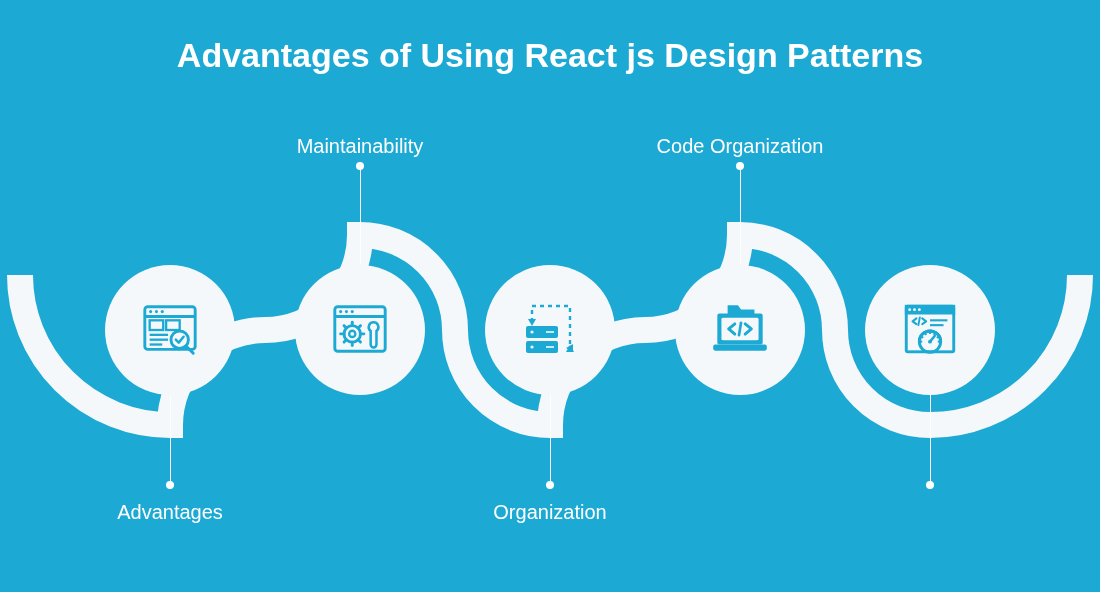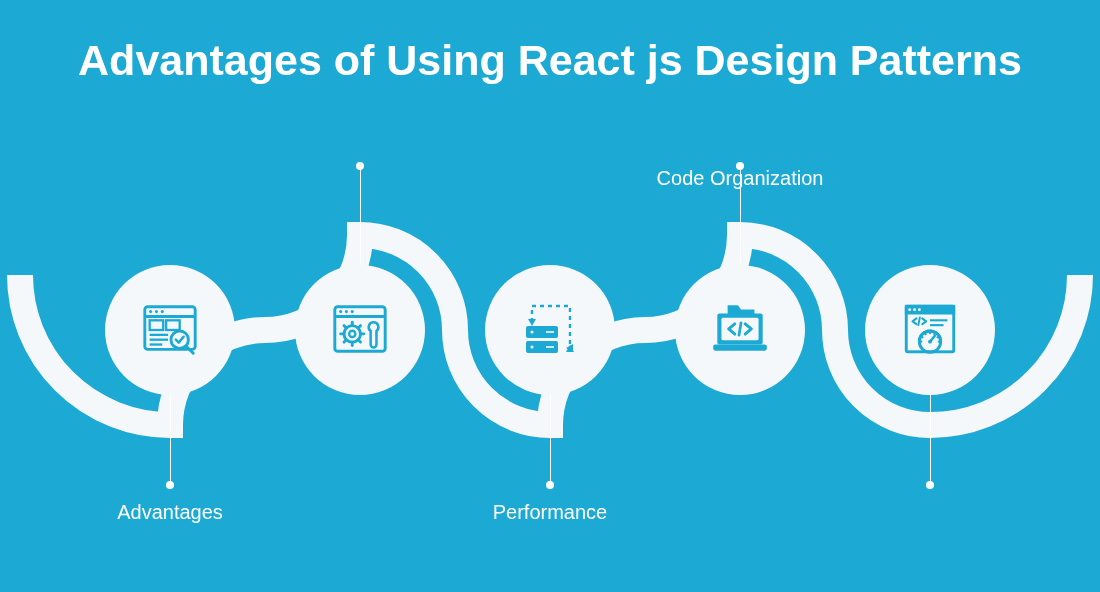--- a/index.html
+++ b/index.html
@@ -11,21 +11,21 @@
     position: relative;
     overflow: hidden;
   }
   .title {
     position: absolute;
     top: 36px;
     left: 0;
     right: 0;
     text-align: center;
     color: #ffffff;
-    font-size: 43px;
+    font-size: 34px;
     font-weight: 600;
   }
   .wave-area {
     position: absolute;
     top: 220px;
     left: 0;
     width: 1100px;
     height: 220px;
   }
   .wave-svg {
@@ -141,55 +141,56 @@
             <line x1="-6.010407640085655" y1="-6.010407640085654" x2="-8.485281374238571" y2="-8.48528137423857" stroke="#1ca9d4" stroke-width="3" stroke-linecap="round"></line>
             <line x1="-1.5614246689128753e-15" y1="-8.5" x2="-2.204364238465236e-15" y2="-12" stroke="#1ca9d4" stroke-width="3" stroke-linecap="round"></line>
             <line x1="6.010407640085653" y1="-6.010407640085655" x2="8.485281374238568" y2="-8.485281374238571" stroke="#1ca9d4" stroke-width="3" stroke-linecap="round"></line>
       </g>
       <path d="M46 24 a5 5 0 0 0 -3 9 l0 14 a3 3 0 0 0 6 0 l0 -14 a5 5 0 0 0 -3 -9 z" fill="none" stroke="#1ca9d4" stroke-width="2.6"></path>
     </svg>
       </span>
     </div>
     <div class="connector" style="left: 360px; top: 166px; height: 99px;"></div>
     <div class="dot" style="left: 360px; top: 166px;"></div>
+    <div class="label" style="left: 240px; width: 240px; top: 134px;">Maintainability</div>
     <div class="node" style="left: 485px; top: 265px;">
       <span>
     <svg width="64" height="64" viewBox="0 0 64 64">
       <rect x="8" y="28" width="32" height="12" rx="2" fill="#1ca9d4"></rect>
       <rect x="8" y="43" width="32" height="12" rx="2" fill="#1ca9d4"></rect>
       <circle cx="14" cy="34" r="1.6" fill="#f5f8fa"></circle>
           <circle cx="14" cy="49" r="1.6" fill="#f5f8fa"></circle>
       <line x1="28" y1="34" x2="36" y2="34" stroke="#f5f8fa" stroke-width="1.6"></line>
       <line x1="28" y1="49" x2="36" y2="49" stroke="#f5f8fa" stroke-width="1.6"></line>
       <path d="M14 24 V8 H52 V50" fill="none" stroke="#1ca9d4" stroke-width="2.4" stroke-dasharray="4 4"></path>
       <path d="M14 28 l-4 -7 h8 z" fill="#1ca9d4"></path>
       <path d="M48 50 l7 -4 v8 z" fill="#1ca9d4" transform="translate(0,0)"></path>
       <path d="M52 50 l-4 7 h8 z" fill="#1ca9d4" transform="translate(0,-3)"></path>
     </svg>
       </span>
     </div>
     <div class="connector" style="left: 550px; top: 395px; height: 90px;"></div>
     <div class="dot" style="left: 550px; top: 485px;"></div>
-    <div class="label" style="left: 430px; width: 240px; top: 500px;">Performance</div>
+    <div class="label" style="left: 430px; width: 240px; top: 500px;">Organization</div>
     <div class="node" style="left: 675px; top: 265px;">
       <span>
     <svg width="66" height="66" viewBox="0 0 64 64">
       <rect x="10" y="16" width="44" height="30" rx="2" fill="#1ca9d4"></rect>
       <rect x="6" y="46" width="52" height="6" rx="2" fill="#1ca9d4"></rect>
       <path d="M20 10 h10 l3 4 h13 v6 h-26 z" fill="#1ca9d4" transform="translate(0,-2)"></path>
       <rect x="14" y="20" width="36" height="22" rx="1.5" fill="#f5f8fa"></rect>
       <path d="M27 26 l-6 5 l6 5" fill="none" stroke="#1ca9d4" stroke-width="2.8" stroke-linecap="round" stroke-linejoin="round"></path>
       <path d="M37 26 l6 5 l-6 5" fill="none" stroke="#1ca9d4" stroke-width="2.8" stroke-linecap="round" stroke-linejoin="round"></path>
       <line x1="33" y1="25" x2="31" y2="37" stroke="#1ca9d4" stroke-width="2.6" stroke-linecap="round"></line>
     </svg>
       </span>
     </div>
     <div class="connector" style="left: 740px; top: 166px; height: 99px;"></div>
     <div class="dot" style="left: 740px; top: 166px;"></div>
-    <div class="label" style="left: 620px; width: 240px; top: 134px; margin-top: 32px;">Code Organization</div>
+    <div class="label" style="left: 620px; width: 240px; top: 134px;">Code Organization</div>
     <div class="node" style="left: 865px; top: 265px;">
       <span>
     <svg width="62" height="62" viewBox="0 0 64 64">
       <rect x="6" y="6" width="52" height="50" rx="3" fill="#1ca9d4"></rect>
       <rect x="6" y="6" width="52" height="10" fill="#1ca9d4"></rect>
       <rect x="9" y="16" width="46" height="37" fill="#f5f8fa"></rect>
       <circle cx="11" cy="11" r="1.5" fill="#f5f8fa"></circle>
           <circle cx="16" cy="11" r="1.5" fill="#f5f8fa"></circle>
           <circle cx="21" cy="11" r="1.5" fill="#f5f8fa"></circle>
       <path d="M18 20 l-4 3 l4 3" fill="none" stroke="#1ca9d4" stroke-width="2.2" stroke-linecap="round" stroke-linejoin="round"></path>

